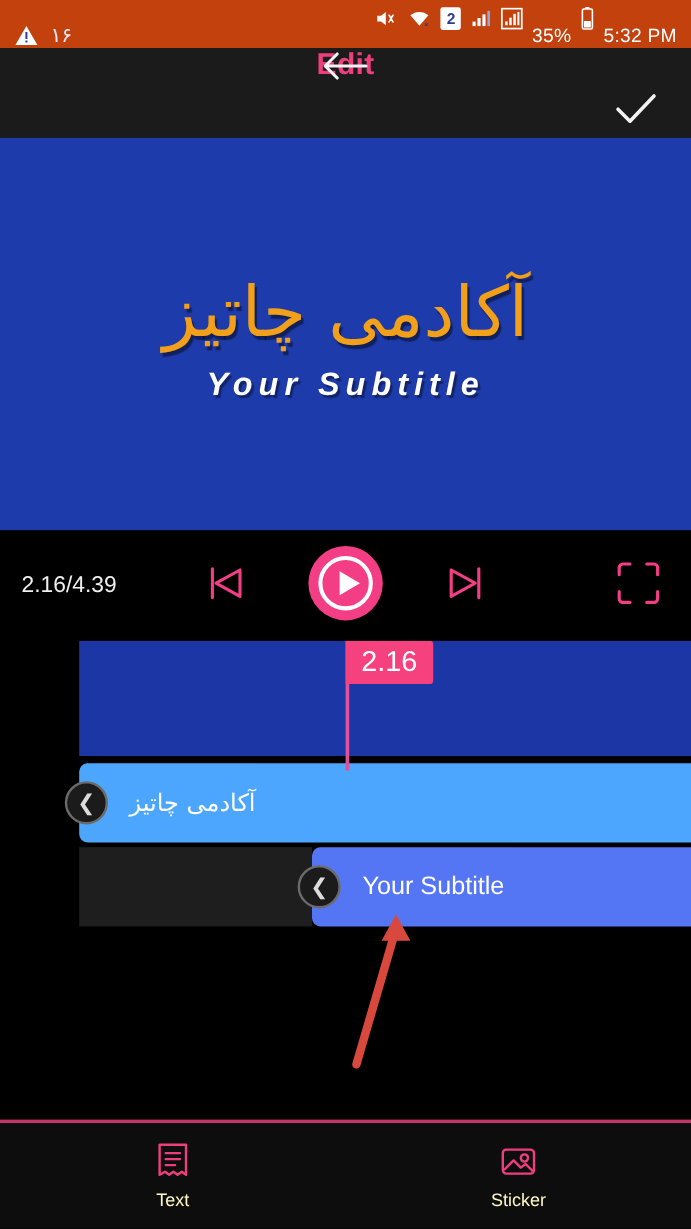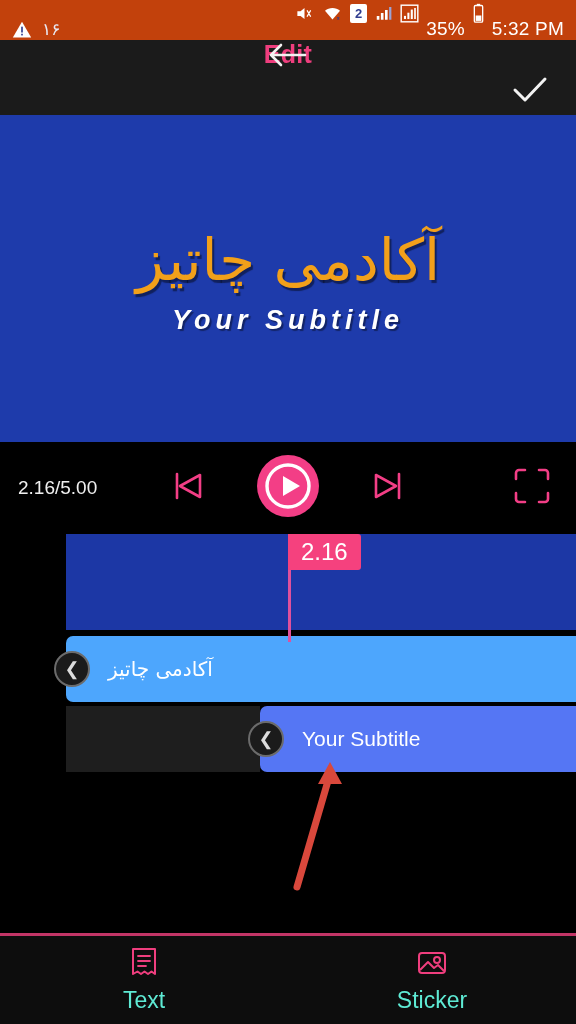--- a/index.html
+++ b/index.html
@@ -19,21 +19,21 @@
   .statusbar {
     position: absolute; top: 0; left: 0;
     width: 576px; height: 40px;
     background: #c2410c;
     display: flex; align-items: flex-end;
     padding: 0 12px;
     color: #fff;
   }
   .sb-left { display: flex; align-items: center; gap: 10px; }
   .sb-right { margin-left: auto; display: flex; align-items: center; gap: 7px; }
-  .sb-text { font-size: 19px; color: #fff; letter-spacing: .2px; margin-top: 32px; }
+  .sb-text { font-size: 16px; color: #fff; letter-spacing: .2px; margin-top: 32px; }
   .sb-num { font-size: 17px; color: #e9e9f4; }
   .ic { display: inline-block; line-height: 0; }
   .ic svg { display: block; }
   .sim-badge {
     width: 17px; height: 19px; background: #fff; color: #2f3c8f;
     font-size: 13px; font-weight: bold; border-radius: 2px;
     display: flex; align-items: center; justify-content: center;
   }
 
   
@@ -179,21 +179,21 @@
     background: #0d0d0d;
     display: flex; align-items: center;
   }
   .tb-item {
     flex: 1;
     display: flex; flex-direction: column;
     align-items: center; justify-content: center;
     gap: 7px;
     cursor: pointer;
   }
-  .tb-label { font-size: 23px; color: #5eead4; }
+  .tb-label { font-size: 15px; color: #fef9c3; }
 </style>
 </head>
 <body>
 
 <div id="app">
 
   <div class="statusbar">
     <div class="sb-left">
       <span class="ic">
         <svg width="20" height="20" viewBox="0 0 24 24">
@@ -262,21 +262,21 @@
   </div>
 
   <div class="preview">
     <div class="preview-inner">
       <div class="pv-title">آکادمی چاتیز</div>
       <div class="pv-sub">Your Subtitle</div>
     </div>
   </div>
 
   <div class="controls">
-    <span class="time-text">2.16/5.00</span>
+    <span class="time-text">2.16/4.39</span>
     <span class="ctrl-prev">
       <svg width="40" height="40" viewBox="0 0 40 40">
           <path d="M9 8v24" stroke="#f33e86" stroke-width="2.6" stroke-linecap="round"></path>
           <path d="M32 9v22L12 20z" fill="none" stroke="#f33e86" stroke-width="2.6" stroke-linejoin="round"></path>
         </svg>
     </span>
     <span class="ctrl-play">
       <svg width="64" height="64" viewBox="0 0 64 64">
           <circle cx="32" cy="32" r="31" fill="#f33e86"></circle>
           <circle cx="32" cy="32" r="21" fill="none" stroke="#ffffff" stroke-width="3.4"></circle>

